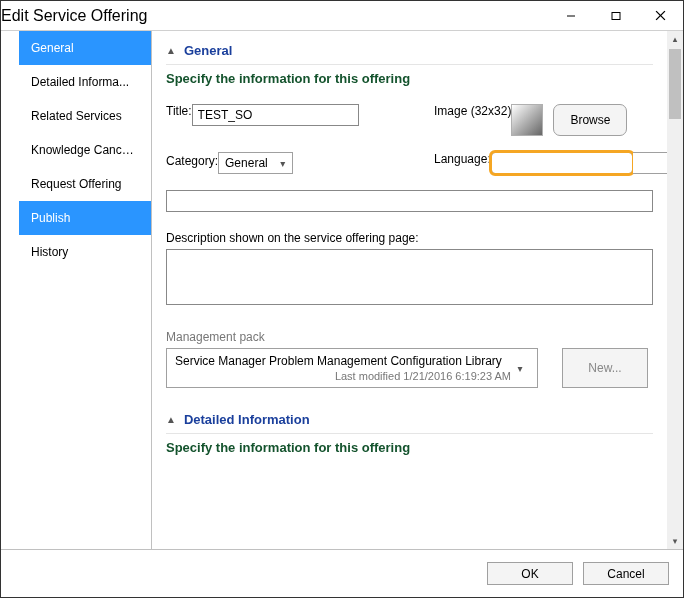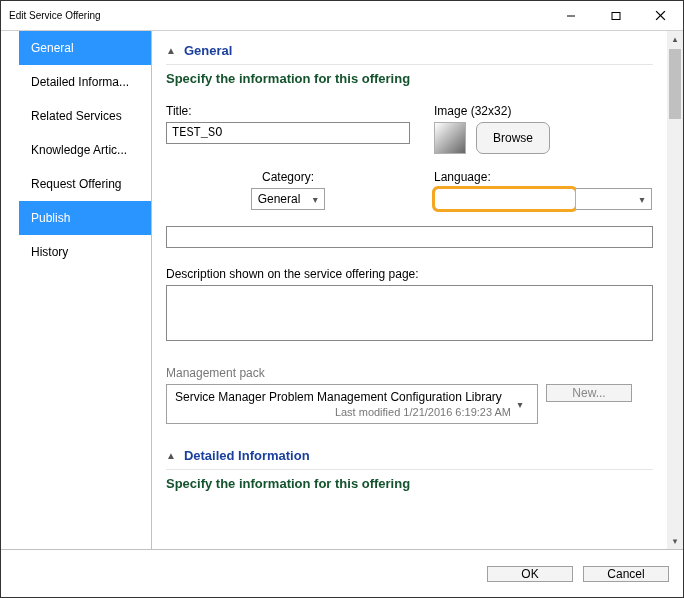--- a/index.html
+++ b/index.html
@@ -19,22 +19,22 @@
     background: #fff;
   }
   .titlebar {
     height: 30px;
     display: flex;
     align-items: center;
     border-bottom: 1px solid #d0d0d0;
   }
   .titlebar-title {
     flex: 1;
-    padding-left: 8px;
-    font-size: 10px;
+    padding-left: 0;
+    font-size: 16px;
   }
   .winbtn {
     width: 45px;
     height: 29px;
     display: flex;
     align-items: center;
     justify-content: center;
     font-size: 14px;
     cursor: default;
   }
@@ -113,30 +113,30 @@
     color: #14532d;
     font-weight: bold;
     font-size: 13px;
     margin-bottom: 18px;
   }
   .row {
     display: flex;
     gap: 24px;
     margin-bottom: 16px;
   }
-  .col { display: flex; flex-direction: column; }
+  .col { display: flex; flex-direction: row; }
   .label {
     font-size: 12px;
     margin-bottom: 4px;
   }
   .textinput {
     border: 1px solid #888;
     height: 22px;
     padding: 2px 5px;
-    font-family: Liberation Mono, monospace;
+    font-family: Liberation Sans, sans-serif;
     font-size: 12px;
   }
   .combo {
     border: 1px solid #a0a0a0;
     height: 22px;
     display: flex;
     align-items: center;
     position: relative;
     background: #fff;
   }
@@ -153,21 +153,21 @@
     border-radius: 4px;
   }
   .image-preview {
     width: 32px; height: 32px;
     border: 1px solid #b0b0b0;
     background: linear-gradient(135deg, #fff 0%, #666 100%);
   }
   .btn {
     border: 1px solid #a0a0a0;
     background: #f4f4f4;
-    height: 18px;
+    height: 40px;
     padding: 0 16px;
     font-family: inherit;
     font-size: 12px;
     min-width: 70px;
   }
   .multiline {
     border: 1px solid #888;
     width: 100%;
     padding: 3px 5px;
     font-family: inherit;
@@ -187,21 +187,21 @@
   .footer {
     height: 48px;
     border-top: 1px solid #c0c0c0;
     display: flex;
     align-items: center;
     justify-content: flex-end;
     gap: 10px;
     padding-right: 14px;
     background: #fff;
   }
-  .footer .btn { min-width: 86px; height: 16px; }
+  .footer .btn { min-width: 86px; height: 23px; }
 </style>
 </head>
 <body>
 
 <div class="window">
 
   <div class="titlebar">
     <div class="titlebar-title">Edit Service Offering</div>
     <div class="winbtn">
       <svg width="10" height="10" viewBox="0 0 10 10">
@@ -220,21 +220,21 @@
         </svg>
     </div>
   </div>
 
   <div class="body">
 
     <div class="sidebar">
       <div class="nav-item selected">General</div>
       <div class="nav-item">Detailed Informa...</div>
       <div class="nav-item">Related Services</div>
-      <div class="nav-item">Knowledge Artic...</div>
+      <div class="nav-item">Knowledge Cancel...</div>
       <div class="nav-item">Request Offering</div>
       <div class="nav-item selected">Publish</div>
       <div class="nav-item">History</div>
     </div>
 
     <div class="main">
       <div class="main-inner">
 
         <div class="section-header">
           <span class="expander">▲</span>
@@ -282,21 +282,21 @@
           <textarea class="multiline" style="height: 22px;"></textarea>
         </div>
 
         <div style="margin-bottom:22px;">
           <div class="label">Description shown on the service offering page:</div>
           <textarea class="multiline" style="height: 56px;"></textarea>
         </div>
 
         <div>
           <div class="label graylabel">Management pack</div>
-          <div style="display:flex; gap:8px; align-items:flex-start;">
+          <div style="display:flex; gap:24px; align-items:flex-start;">
             <div class="mgmt-box">
               <div class="mgmt-text">
                 <div>Service Manager Problem Management Configuration Library</div>
                 <div class="mgmt-sub">Last modified  1/21/2016 6:19:23 AM</div>
               </div>
               <span class="combo-chevron">▾</span>
             </div>
             <button class="btn" style="color:#888; min-width:86px;">New...</button>
           </div>
         </div>

